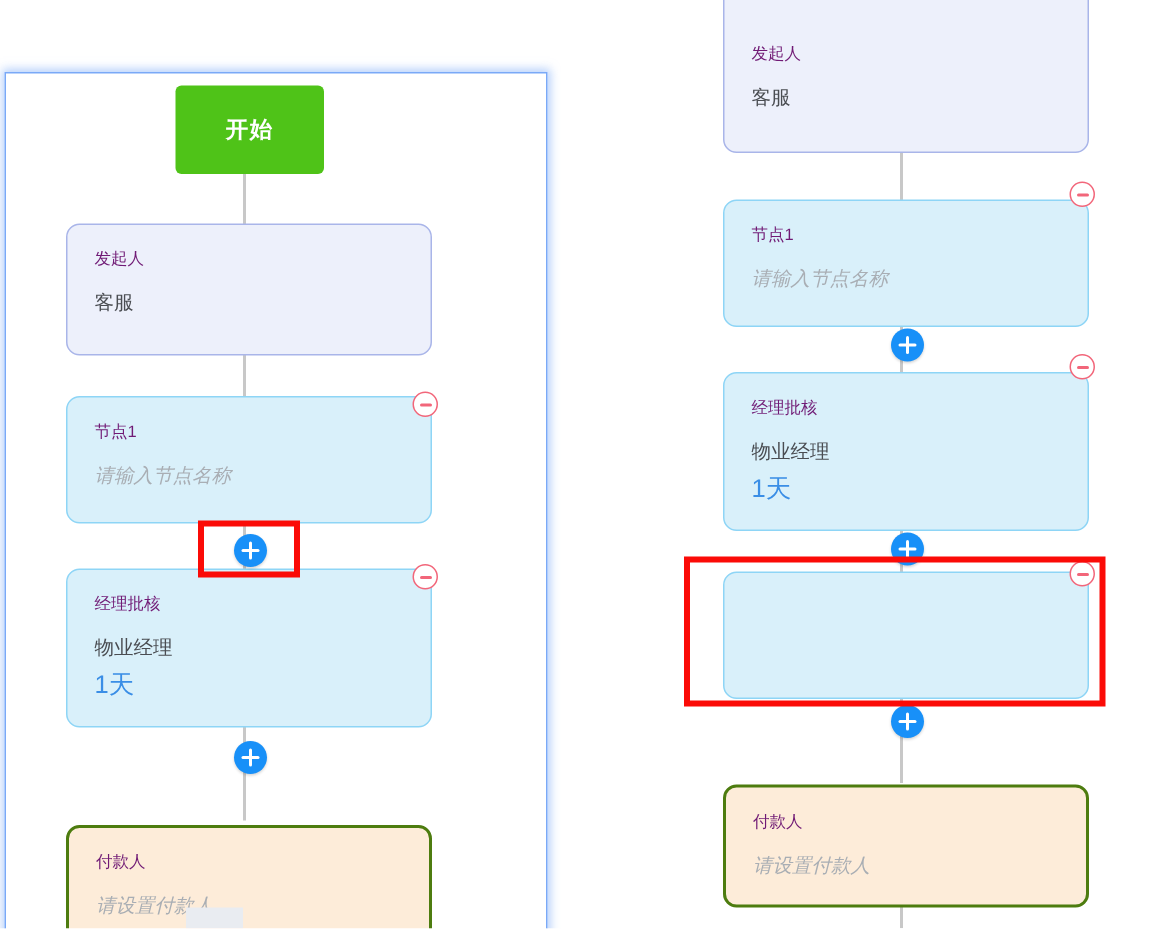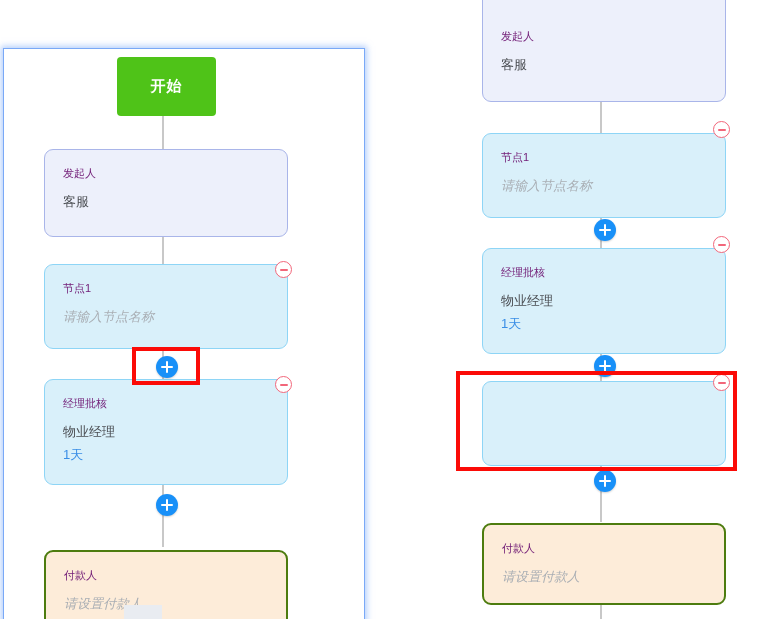--- a/index.html
+++ b/index.html
@@ -93,21 +93,21 @@
     color: #4a4d52;
     line-height: 1.2;
     margin: 0;
     white-space: nowrap;
   }
   .node .n-sub.ph {
     color: #a9aeb4;
     font-style: italic;
   }
   .node .n-days {
-    font-size: 13px;
+    font-size: 17px;
     color: #3a8ee6;
     margin: 7px 0 0 0;
     line-height: 1.2;
   }
 
   .node.initiator {
     background: #edf0fb;
     border: 1px solid #a9b5e9;
   }
   .node.approve {

